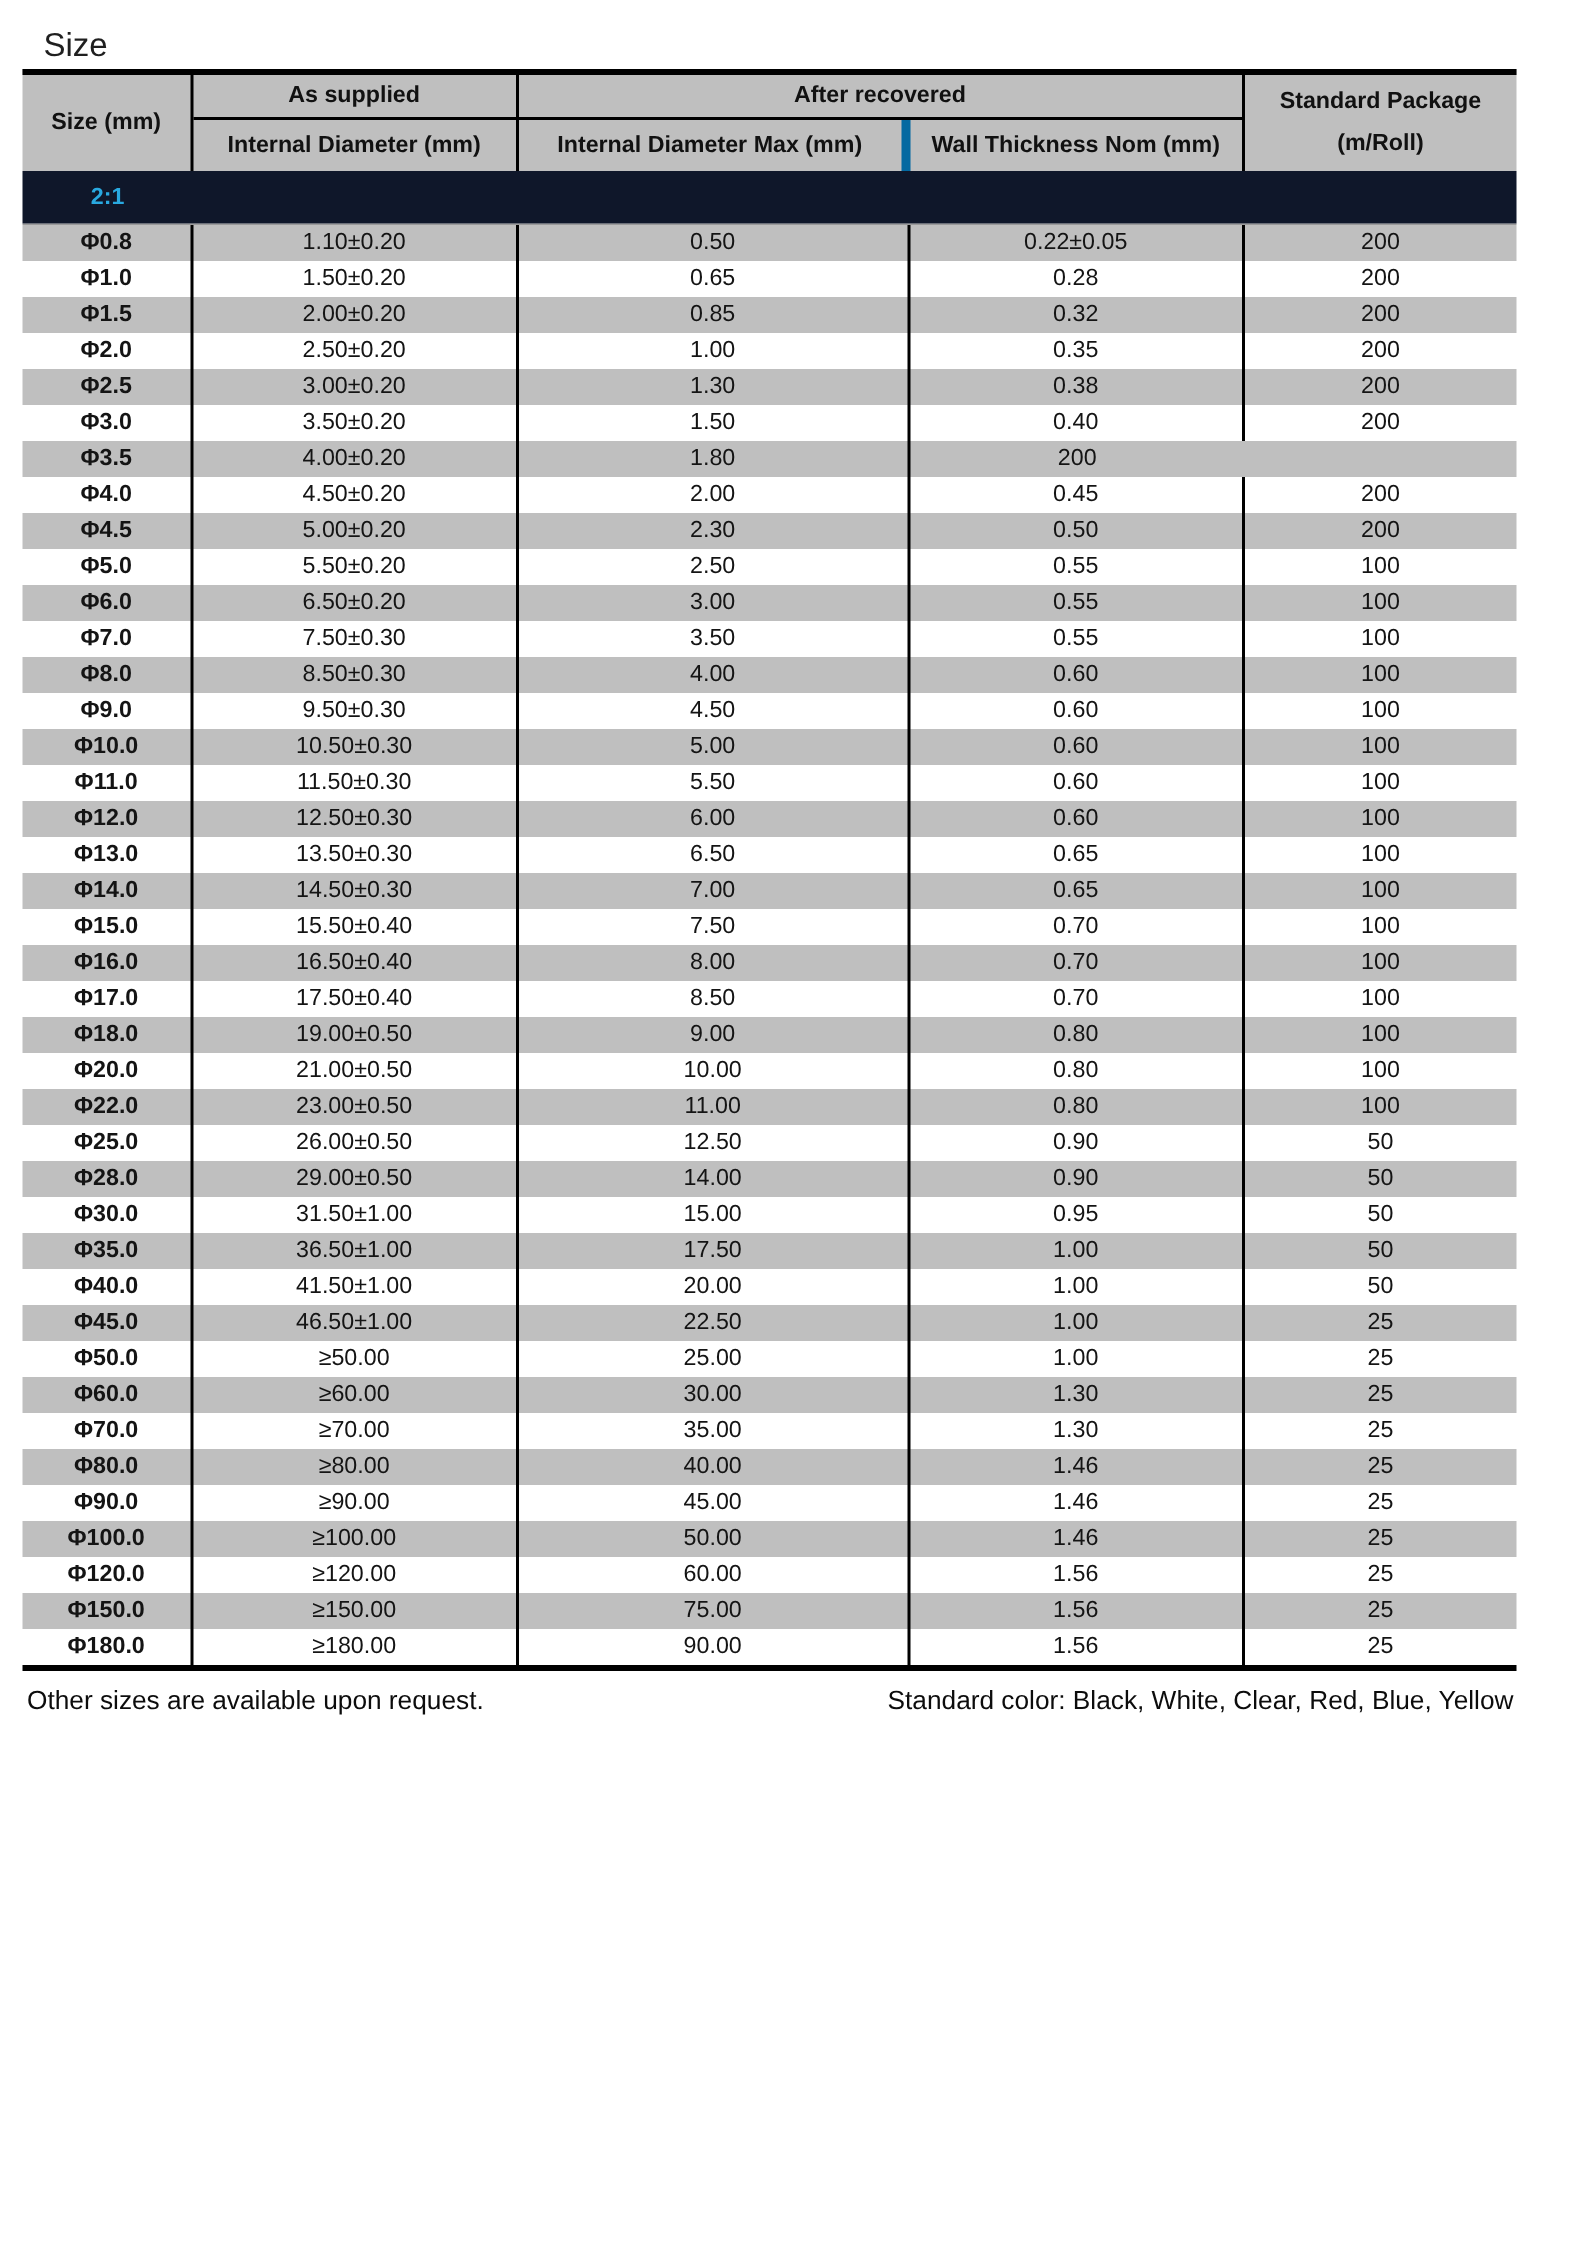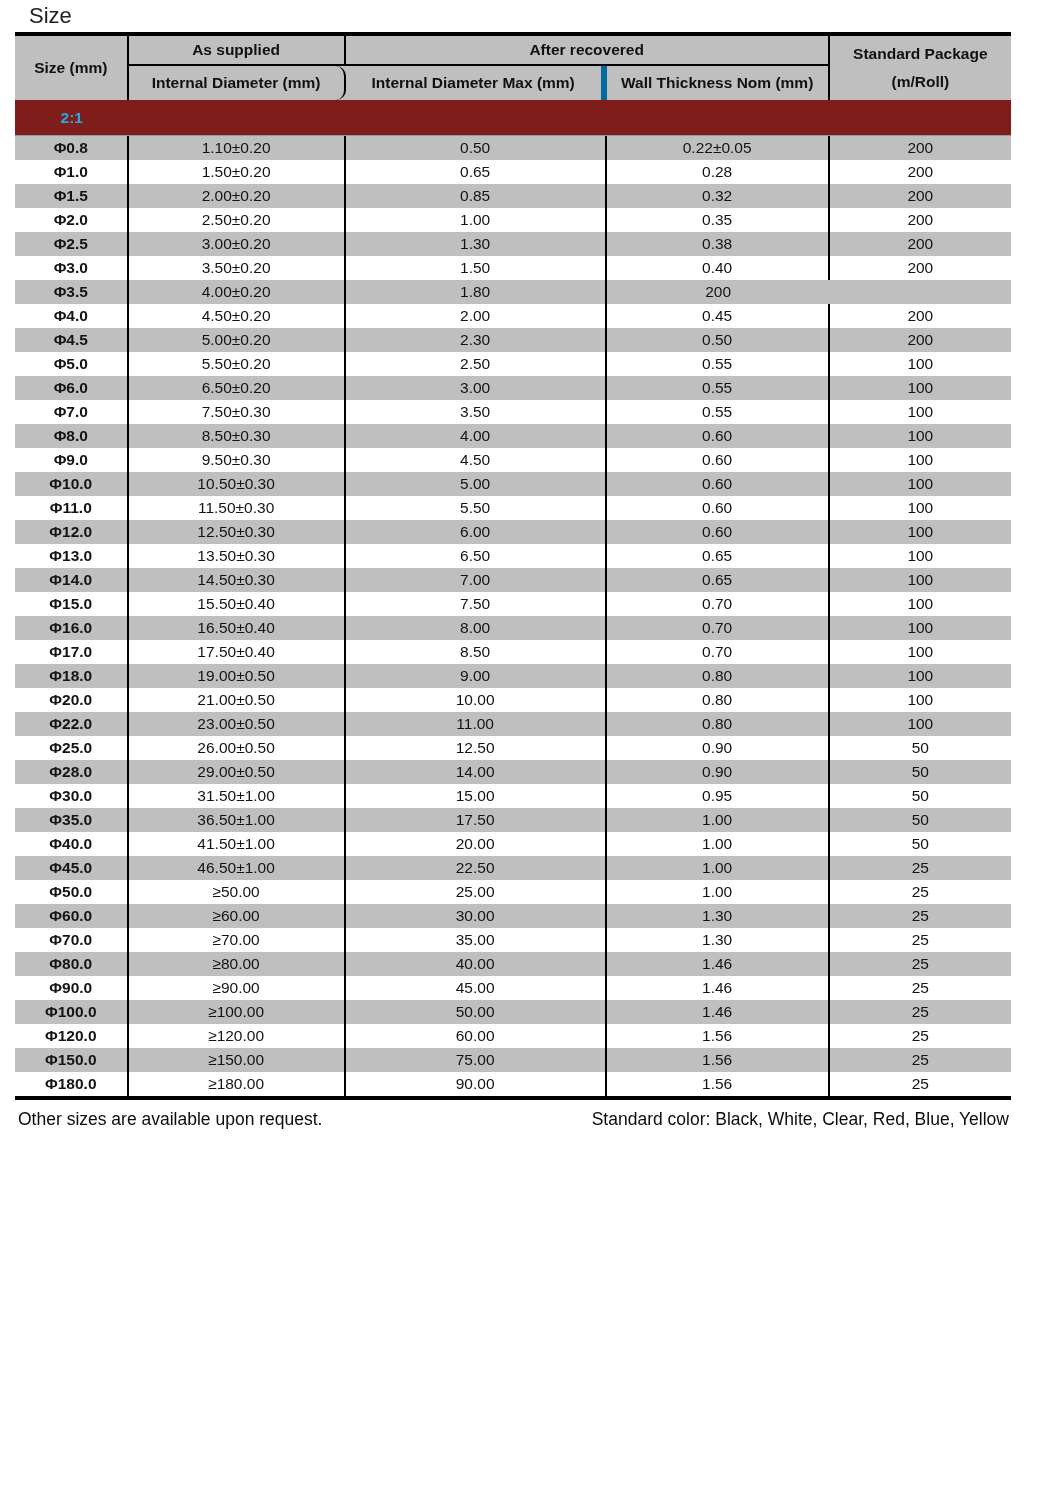--- a/index.html
+++ b/index.html
@@ -1,19 +1,19 @@
 <!DOCTYPE html>
 <html><head>
 <meta charset="utf-8">
 <style>
   * { box-sizing: border-box; margin: 0; padding: 0; }
   html,body { width: 1060px; height: 1503px; background: #ffffff; overflow: hidden; }
   body { font-family: "Liberation Sans", sans-serif; color: #1a1a1a; }
 
-  .page { width: 996px; margin-left: 15px; padding-top: 3px; }
+  .page { width: 996px; margin-left: 15px; padding-top: 17px; }
 
   .page-title {
     font-size: 22px;
     font-weight: 400;
     color: #1f1f1f;
     margin: 0 0 3px 14px;
     line-height: 26px;
   }
 
   
@@ -31,25 +31,25 @@
     align-items: center;
     justify-content: center;
     font-weight: 700;
     font-size: 15.5px;
     color: #111;
   }
   .h-size      { grid-area: 1 / 1 / 3 / 2; border-right: 2px solid #000; }
   .h-supplied  { grid-area: 1 / 2 / 2 / 3; border-right: 2px solid #000; border-bottom: 2px solid #000; }
   .h-recovered { grid-area: 1 / 3 / 2 / 5; border-right: 2px solid #000; border-bottom: 2px solid #000; }
   .h-package   { grid-area: 1 / 5 / 3 / 6; flex-direction: column; justify-content: space-around; padding: 4px 0; }
-  .h-id        { grid-area: 2 / 2 / 3 / 3; border-right: 2px solid #000; border-radius: 10px; }
+  .h-id        { grid-area: 2 / 2 / 3 / 3; border-right: 2px solid #000; }
   .h-idmax     { grid-area: 2 / 3 / 3 / 4; border-right: 6px solid #0369a1; }
   .h-wall      { grid-area: 2 / 4 / 3 / 5; border-right: 2px solid #000; }
 
-  .ratio-band { position: relative; height: 35px; background: #7f1d1d; }
+  .ratio-band { position: relative; height: 35px; background: #0f172a; }
   .ratio-label {
     position: absolute;
     left: 0; top: 50%;
     transform: translateY(-50%);
     width: 11.4%;
     text-align: center;
     font-size: 15.5px;
     font-weight: 700;
   }
 

